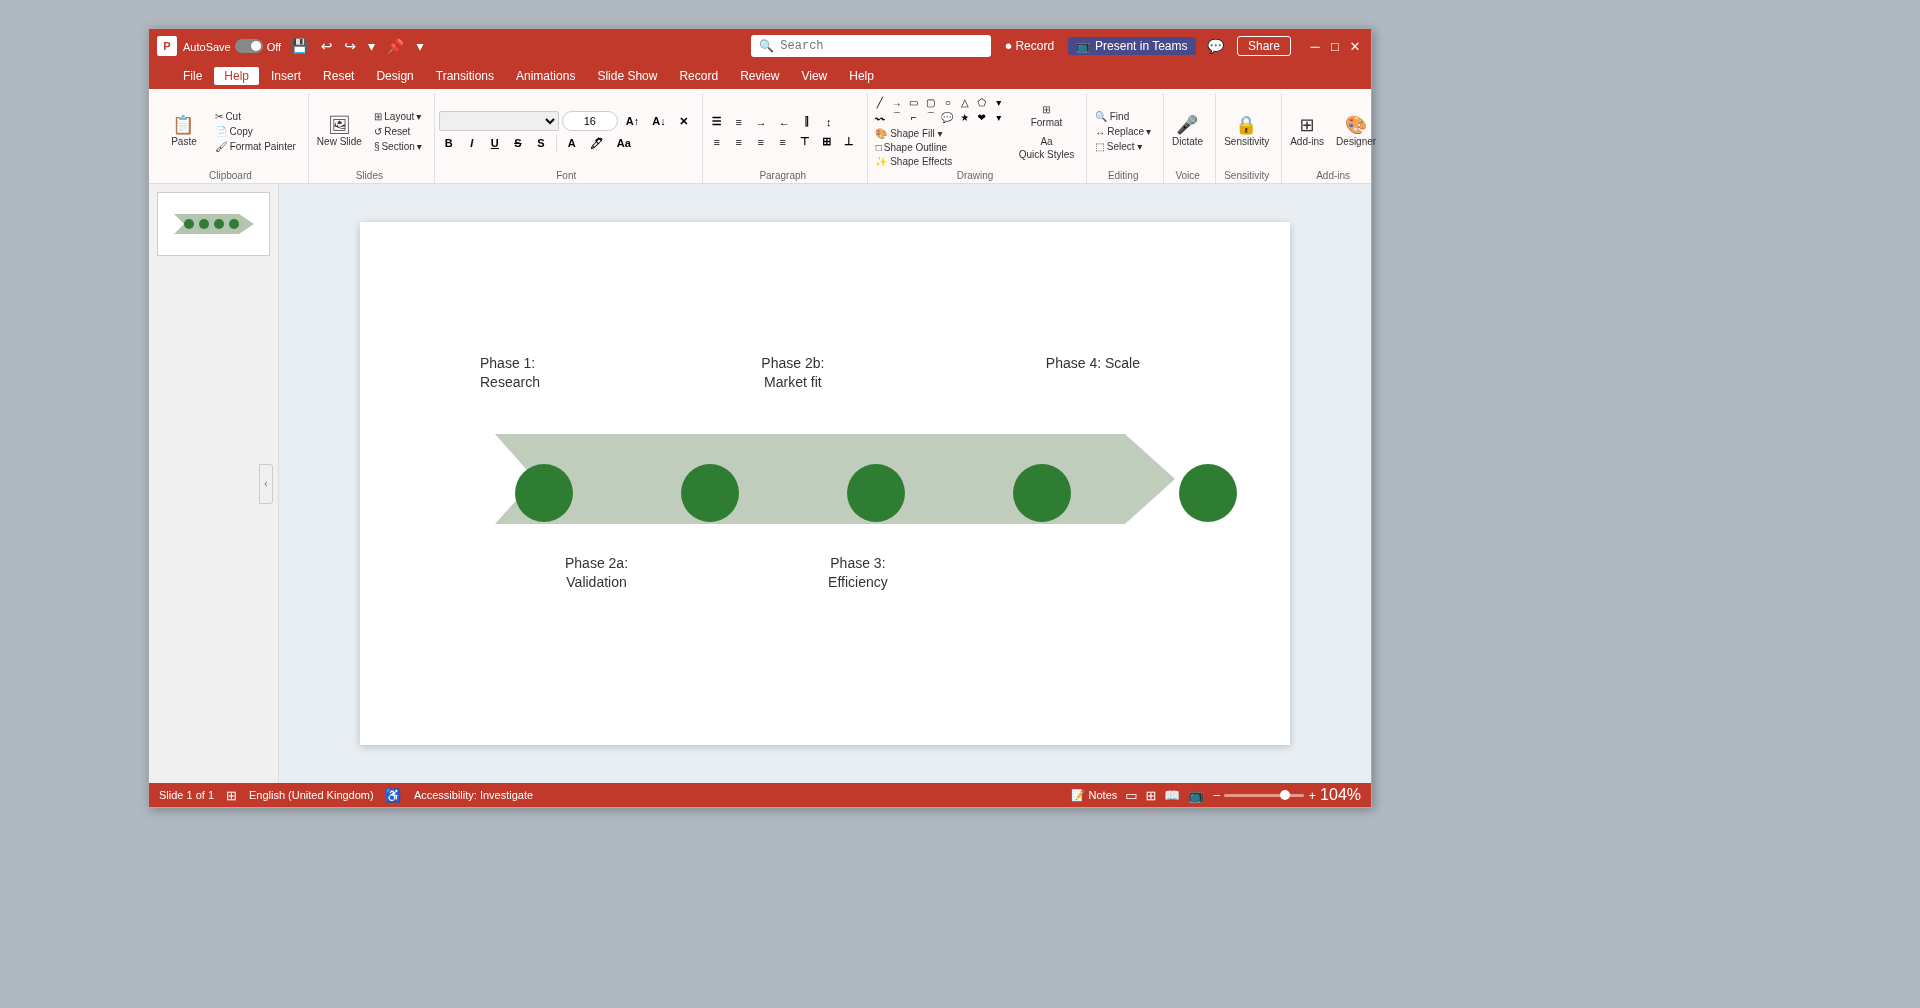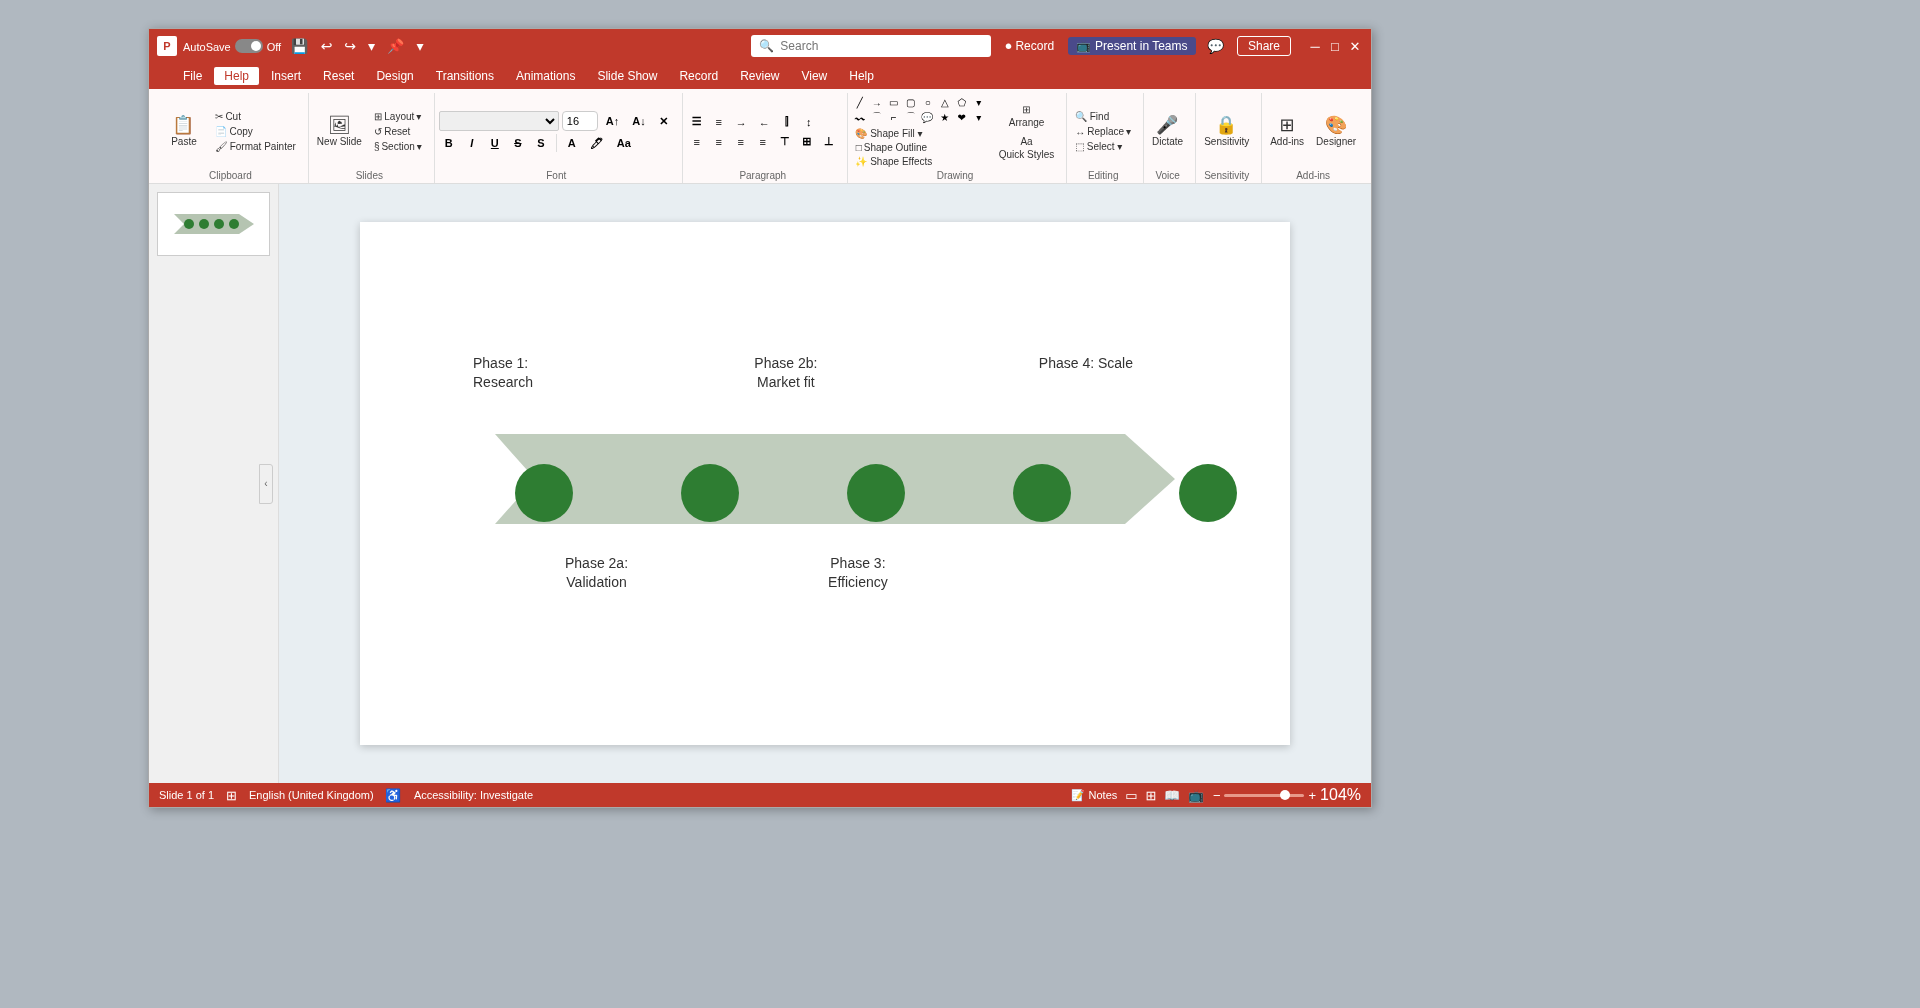--- a/index.html
+++ b/index.html
@@ -97,20 +97,21 @@
       align-items: center;
       padding: 0 8px;
       gap: 6px;
     }
     .search-bar input {
       border: none;
       outline: none;
       font-size: 12px;
       width: 100%;
       color: #1d4ed8;
+      font-family: Liberation Mono, monospace;
     }
     .title-right {
       display: flex;
       align-items: center;
       gap: 8px;
     }
     .record-btn {
       display: flex;
       align-items: center;
       gap: 4px;
@@ -248,26 +249,26 @@
     .font-select {
       border: 1px solid #ccc;
       border-radius: 2px;
       height: 20px;
       font-size: 11px;
       padding: 0 4px;
       min-width: 120px;
     }
     .font-size {
       border: 1px solid #ccc;
-      border-radius: 4px;
+      border-radius: 10px;
       height: 20px;
       font-size: 11px;
       padding: 0 4px;
-      width: 36px;
-      text-align: left;
+      width: 56px;
+      text-align: center;
     }
     .fmt-btn {
       border: 1px solid transparent;
       background: none;
       cursor: pointer;
       font-size: 11px;
       font-weight: bold;
       padding: 1px 4px;
       border-radius: 2px;
       min-width: 20px;
@@ -664,21 +665,21 @@
                 </div>
                 <div class="ribbon-small-btn">
                   <span>✨</span>
                   <span>Shape Effects</span>
                 </div>
               </div>
             </div>
             <div style="display:flex;flex-direction:column;align-items:center;gap:4px;margin-left:4px;">
               <div class="ribbon-btn">
                 <span>⊞</span>
-                <span>Arrange</span>
+                <span>Format</span>
               </div>
               <div class="ribbon-btn">
                 <span>Aa</span>
                 <span>Quick Styles</span>
               </div>
             </div>
           </div>
           <div class="ribbon-group-label">Drawing</div>
         </div>
 
@@ -747,21 +748,21 @@
           </div>
         </div>
         <div class="collapse-btn">‹</div>
       </div>
 
       <div class="main-slide">
         <div class="slide">
           <div class="slide-content">
             <div class="arrow-container">
 
-              <div style="position:absolute;top:0;left:8px;display:flex;justify-content:space-between;width:660px;">
+              <div style="position:absolute;top:0;left:15px;display:flex;justify-content:space-between;width:660px;">
                 <div style="text-align:left;">
                   <span style="font-size:14px;color:#333;line-height:1.4;">Phase 1:<br>Research</span>
                 </div>
                 <div style="text-align:center;">
                   <span style="font-size:14px;color:#333;line-height:1.4;">Phase 2b:<br>Market fit</span>
                 </div>
                 <div style="text-align:right;">
                   <span style="font-size:14px;color:#333;line-height:1.4;">Phase 4: Scale</span>
                 </div>
               </div>

